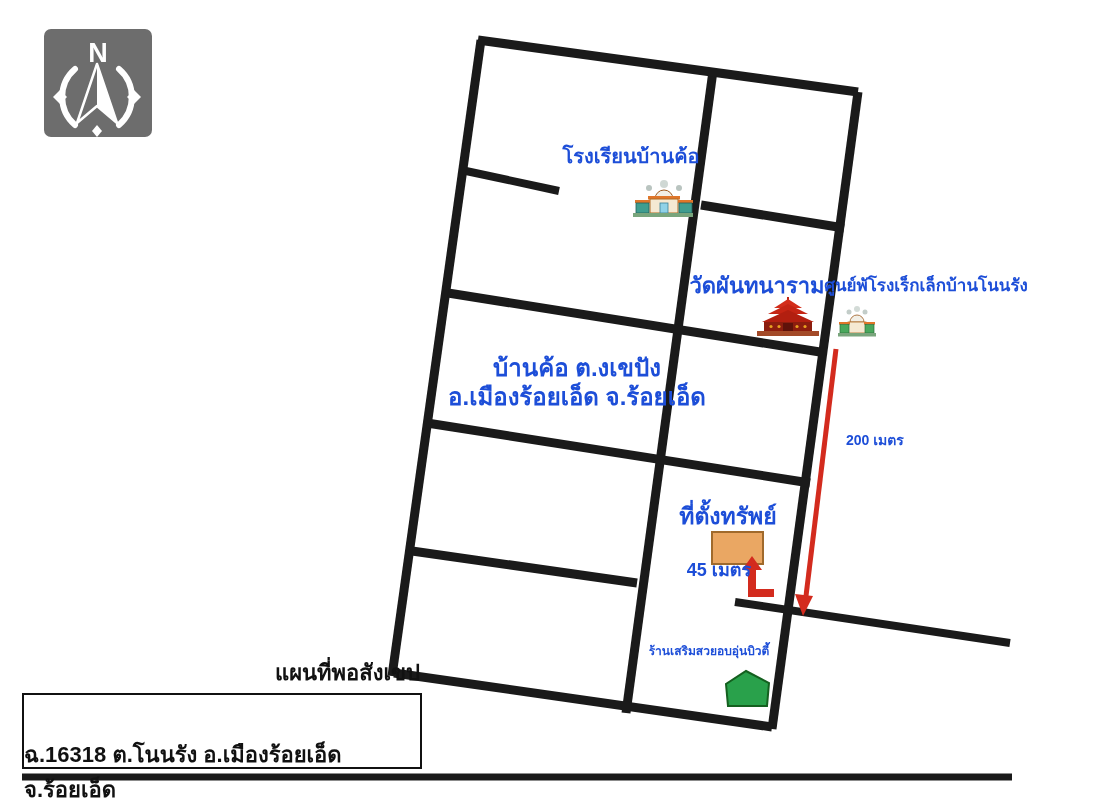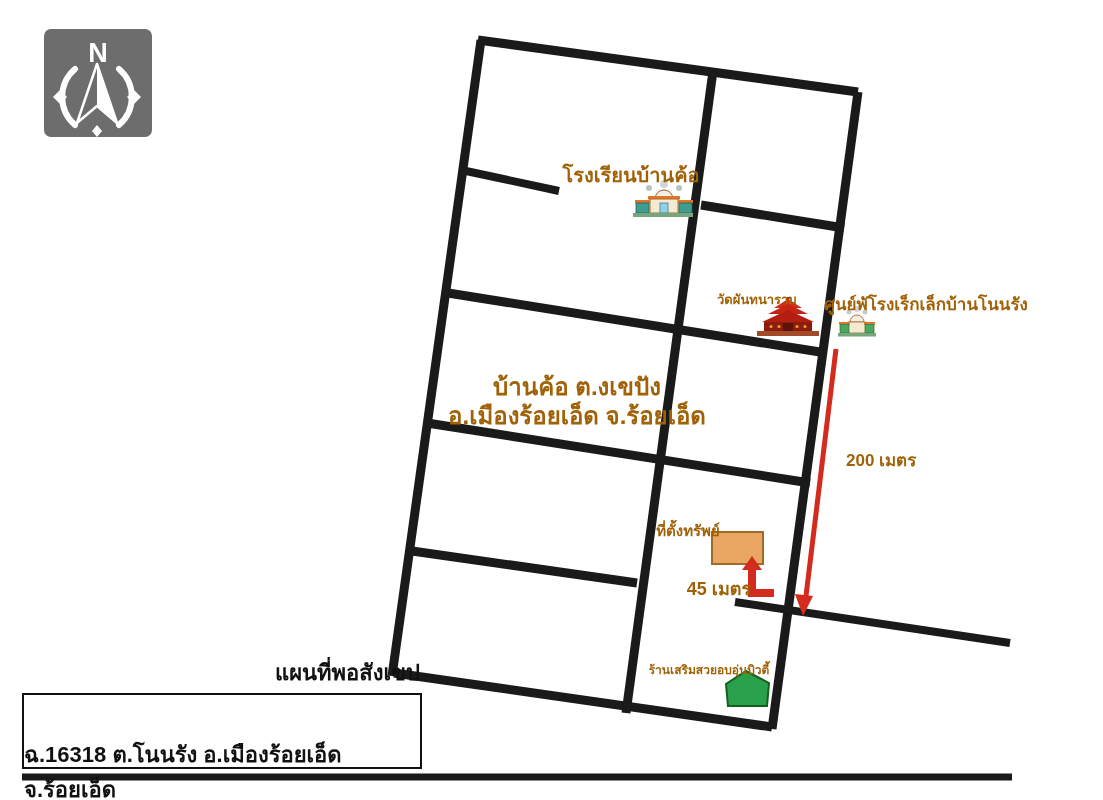--- a/index.html
+++ b/index.html
@@ -6,26 +6,25 @@
   .stage{
     position:relative;
     width:1103px;height:800px;
     background:#ffffff;
     font-family:"Liberation Sans", sans-serif;
     overflow:hidden;
   }
   .stage svg{position:absolute;left:0;top:0;}
   .lbl{
     position:absolute;
-    color:#a16207;
+    color:#1d4ed8;
     font-weight:bold;
     white-space:nowrap;
     transform:translateX(-50%);
     line-height:1.1;
-    margin-top:19px;
   }
   .lbl.left-anchor{transform:none;}
   .title-box{
     position:absolute;
     left:22px;top:693px;
     width:396px;height:72px;
     border:2.5px solid #111111;
     background:#ffffff;
     display:flex;flex-direction:column;
     align-items:flex-end;justify-content:center;
@@ -120,33 +119,33 @@
       <polygon points="803,616 813,596 795,594" fill="#d32b1e"></polygon>
     </g>
     <g>
       <polyline points="774,593 752,593 752,567" stroke="#d32b1e" stroke-width="8" fill="none"></polyline>
       <polygon points="752,556 762,570 742,570" fill="#d32b1e"></polygon>
     </g>
   </svg>
 
   <div class="lbl" style="left:631px;top:145px;font-size:20px;">โรงเรียนบ้านค้อ</div>
 
-  <div class="lbl" style="left:757px;top:274px;font-size:13px;">วัดผันทนาราม</div>
+  <div class="lbl" style="left:757px;top:274px;font-size:22px;">วัดผันทนาราม</div>
 
   <div class="lbl" style="left:926px;top:277px;font-size:17px;">ศูนย์พัโรงเร็กเล็กบ้านโนนรัง</div>
 
   <div class="lbl" style="left:577px;top:355px;font-size:24px;">บ้านค้อ  ต.งเขปัง</div>
 
   <div class="lbl" style="left:577px;top:384px;font-size:24px;text-align:right;">อ.เมืองร้อยเอ็ด  จ.ร้อยเอ็ด</div>
 
-  <div class="lbl" style="left:688px;top:504px;font-size:15px;">ที่ตั้งทรัพย์</div>
+  <div class="lbl" style="left:728px;top:504px;font-size:23px;">ที่ตั้งทรัพย์</div>
 
   <div class="lbl" style="left:709px;top:645px;font-size:12px;">ร้านเสริมสวยอบอุ่นบิวตี้</div>
 
-  <div class="lbl left-anchor" style="left:846px;top:433px;font-size:17px;font-weight:600;">200 เมตร</div>
+  <div class="lbl left-anchor" style="left:846px;top:433px;font-size:14px;font-weight:600;">200 เมตร</div>
 
   <div class="lbl" style="left:719px;top:561px;font-size:18px;">45 เมตร</div>
 
   <div class="title-box">
     <div class="t1">แผนที่พอสังเขป</div>
     <div class="t2">ฉ.16318  ต.โนนรัง  อ.เมืองร้อยเอ็ด  จ.ร้อยเอ็ด</div>
   </div>
 
 </div>
 

